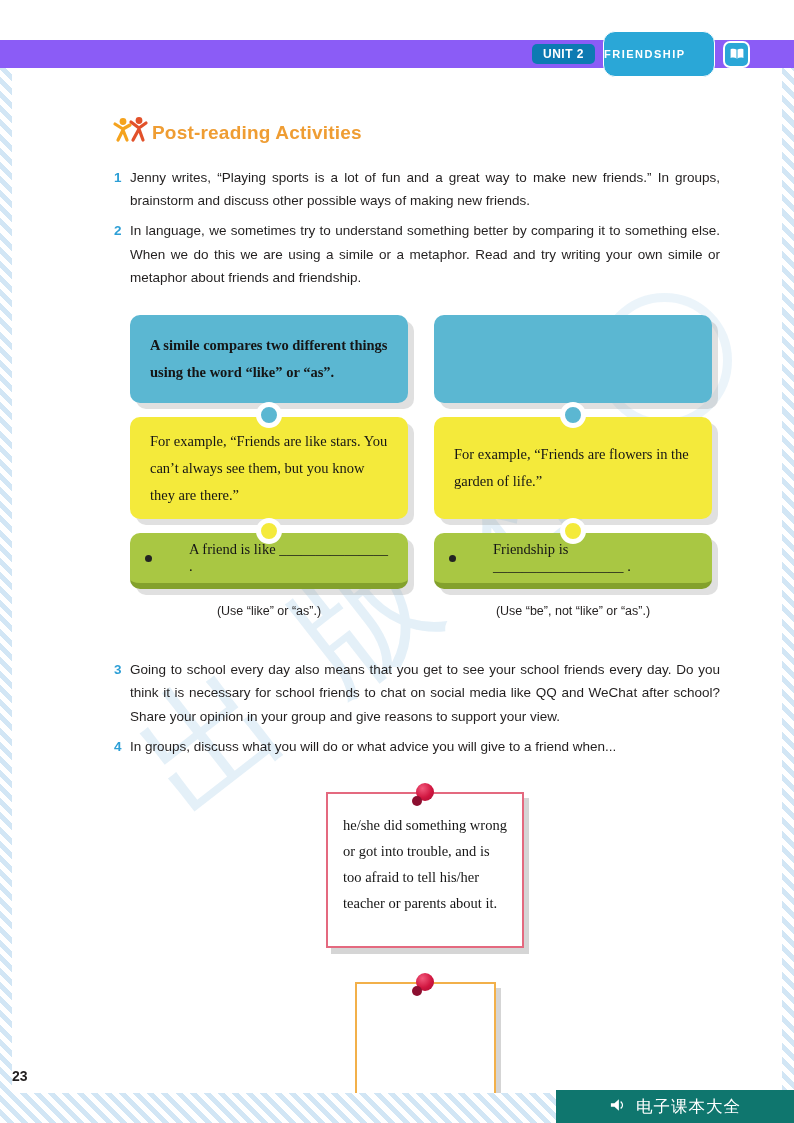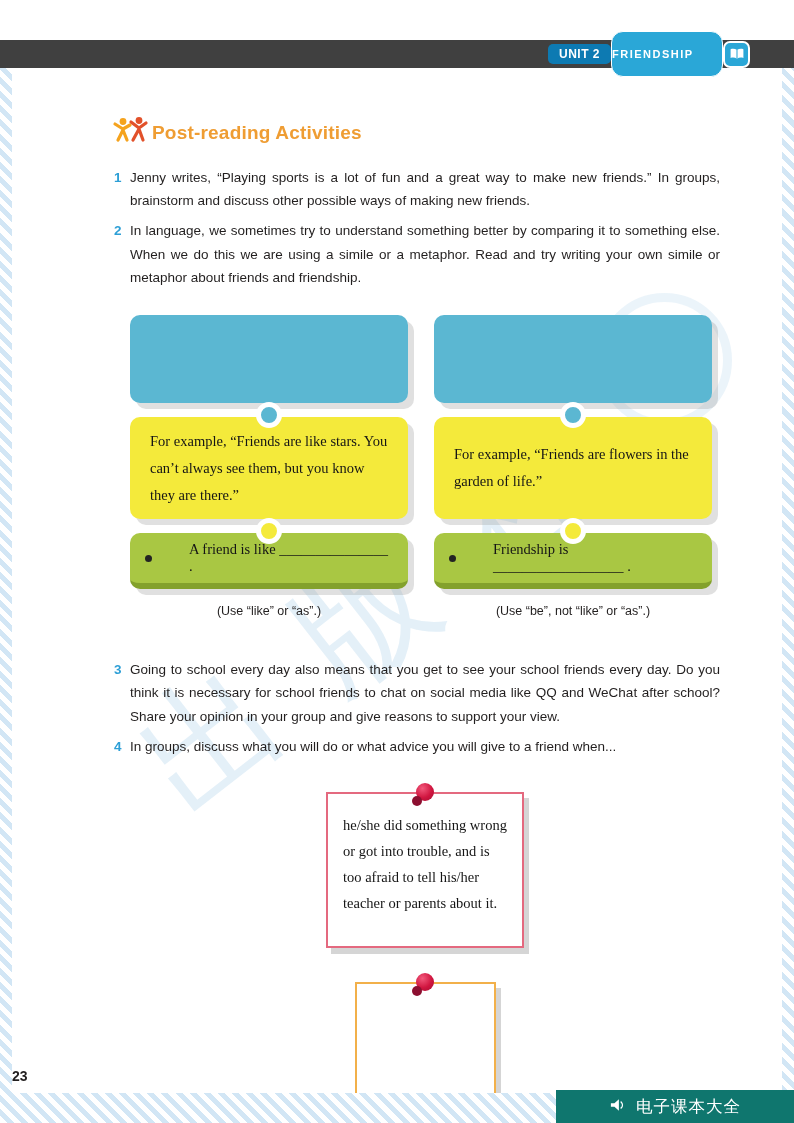--- a/index.html
+++ b/index.html
@@ -6,22 +6,22 @@
   html,body { margin:0; padding:0; background:#e9eef3; }
   .page {
     position:relative; width:794px; height:1123px; margin:0 auto;
     background:#ffffff; overflow:hidden;
     font-family:"Liberation Sans", sans-serif; color:#221f1f;
   }
 
   
   .header-bar {
     position:absolute; top:40px; left:0; width:794px; height:28px;
-    background:#404040; display:flex; align-items:center; justify-content:flex-end;
-    padding-right:44px; gap:0; z-index:5;
+    background:#8b5cf6; display:flex; align-items:center; justify-content:flex-end;
+    padding-right:44px; gap:8px; z-index:5;
   }
   .unit-badge {
     background:#0d7ab2; color:#fff; font-weight:bold; font-size:12px;
     padding:3px 11px; border-radius:5px; letter-spacing:.5px;
   }
   .unit-pill {
     border:1.5px solid #ffffff; border-radius:12px; color:#fff;
     font-size:11px; font-weight:bold; letter-spacing:1.5px;
     padding:16px 0; width:112px; text-align:left; background:#2aa7d7;
   }
@@ -189,20 +189,21 @@
 
         <div class="activity">
           <span class="num">2</span>
           <p>In language, we sometimes try to understand something better by comparing it to something else. When we do this we are using a simile or a metaphor. Read and try writing your own simile or metaphor about friends and friendship.</p>
         </div>
 
         <div class="puzzle-wrap">
 
           <div>
             <div class="box box-blue">
+              <p>A simile compares two different things using the word “like” or “as”.</p>
               <span class="knob knob-blue"></span>
             </div>
             <div class="box box-yellow">
               <p>For example, “Friends are like stars. You can’t always see them, but you know they are there.”</p>
               <span class="knob knob-yellow"></span>
             </div>
             <div class="box box-green">
               <span class="bullet"></span>
               <p>A friend is like _______________ .</p>
             </div>

